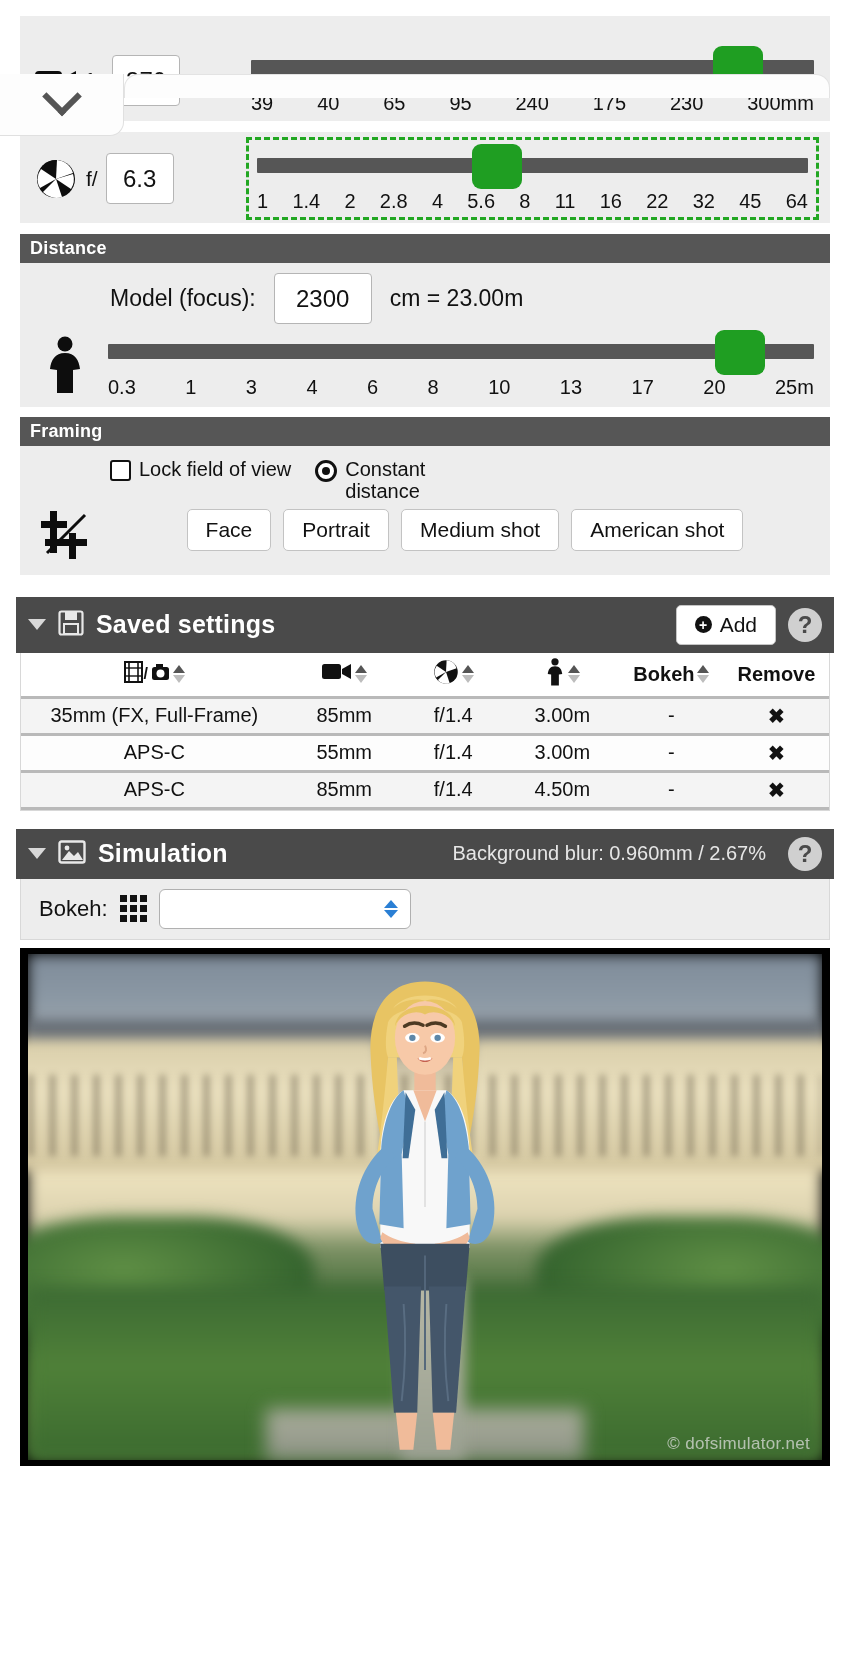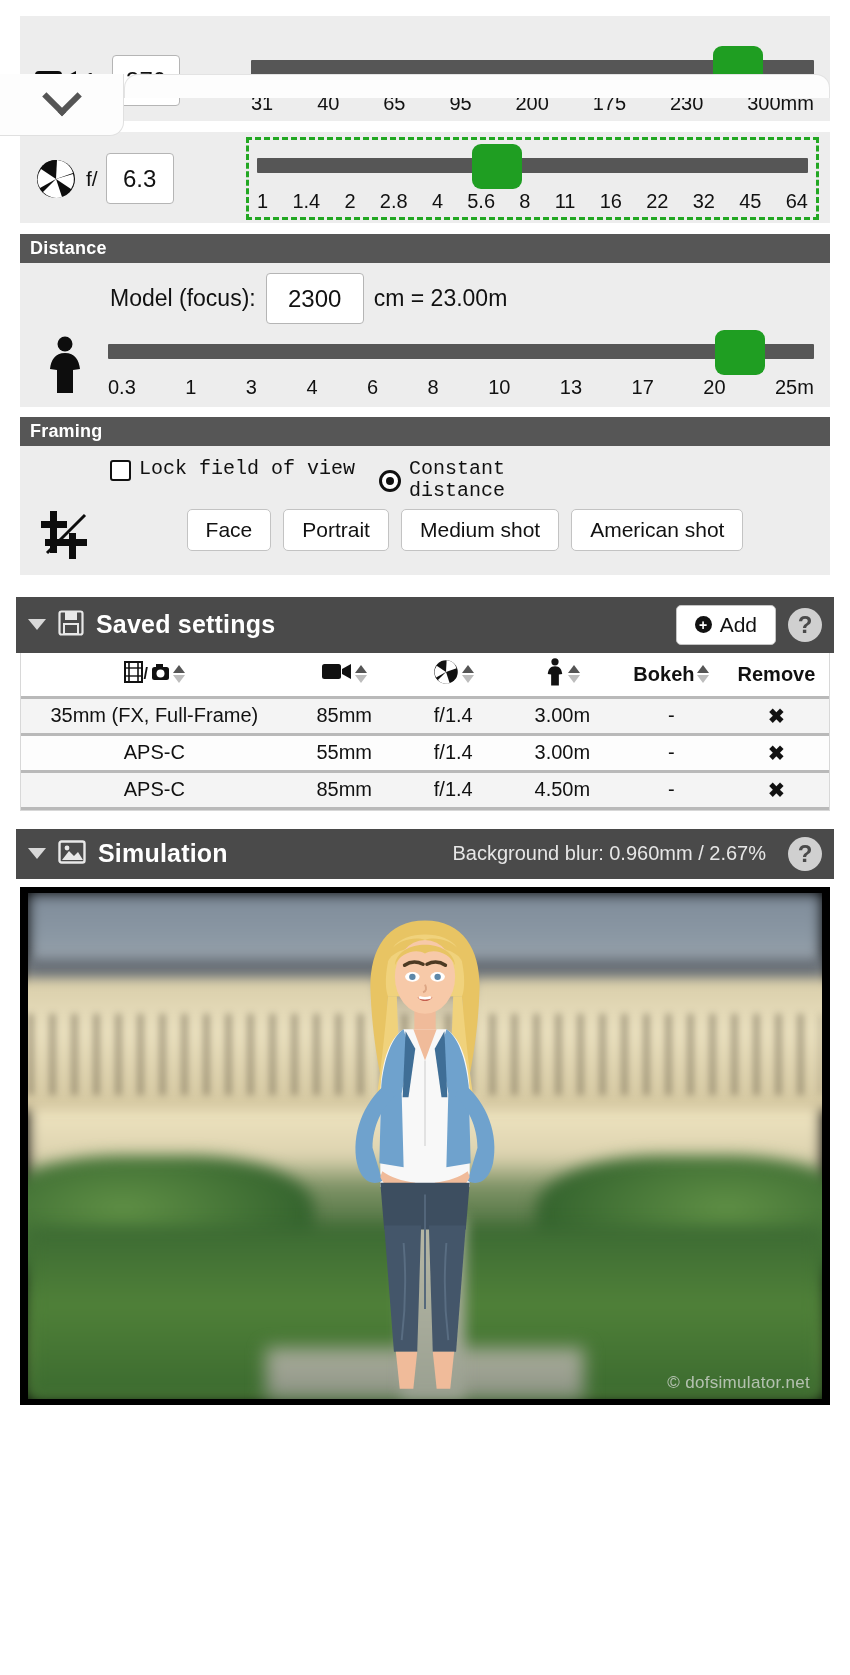--- a/index.html
+++ b/index.html
@@ -78,28 +78,28 @@
   .ticks {
     display: flex; justify-content: space-between;
     font-size: 20px; color: #111; padding-top: 2px;
   }
   .ticks span { white-space: nowrap; }
 
   .focus-outline { outline: 3px dashed #22a722; outline-offset: 0px; }
 
   
   .dist-body { margin:0 20px; background:#ededed; padding: 10px 14px 8px 14px; }
-  .dist-focus-line { display:flex; align-items:center; gap:10px; padding-left: 76px; }
+  .dist-focus-line { display:flex; align-items:center; gap:18px; padding-left: 76px; }
   .dist-focus-line .lbl { font-size: 23px; color:#111; }
   .dist-slider { display:flex; align-items:center; gap:10px; margin-top: 6px; }
 
   
   .framing-body { margin:0 20px; background:#ededed; padding: 8px 0 14px 0; }
   .framing-opts { display:flex; align-items:flex-start; padding: 4px 12px 2px 90px; gap: 18px; }
-  .opt { display:flex; align-items:center; gap:8px; font-size:20px; color:#111; line-height:1.12;font-family:Liberation Mono, monospace; }
+  .opt { display:flex; align-items:flex-start; gap:8px; font-size:20px; color:#111; line-height:1.12; }
   .checkbox-sq {
     width: 21px; height: 21px; border: 2.5px solid #111;
     border-radius: 3px; background:#fff; flex:0 0 auto; margin-top:2px;
   }
   .radio-c {
     width: 22px; height: 22px; border: 3px solid #111;
     border-radius: 50%; background:#fff; flex:0 0 auto; margin-top:2px;
     position:relative;
   }
   .radio-c.checked::after {
@@ -291,25 +291,25 @@
       <span class="label-eq">f=</span>
       <input class="num-input" value="370" style="">
       <span class="unit">mm</span>
     </div>
     <div class="slider-col">
       <div class="track-wrap">
         <div class="track"></div>
         <div class="thumb" style="left:82%"></div>
       </div>
       <div class="ticks">
-        <span>31</span>
+        <span>39</span>
         <span>40</span>
         <span>65</span>
         <span>95</span>
-        <span>200</span>
+        <span>240</span>
         <span>175</span>
         <span>230</span>
         <span>300mm</span>
       </div>
     </div>
   </div>
 
   <div class="row-sep"></div>
 
   <div class="slider-row">
@@ -565,20 +565,41 @@
         <circle cx="9" cy="8" r="2.4" fill="#e8e8e8"></circle>
         <path d="M4 20 L11 11 L16 16 L20 12 L25 20 Z" fill="#e8e8e8"></path>
       </svg>
     </span>
     <span class="head-title">Simulation</span>
     <span class="spacer"></span>
     <span class="blur-info">Background blur: 0.960mm / 2.67%</span>
     <span class="help-badge" style="margin-left:10px;">?</span>
   </div>
 
+  <div class="bokeh-row">
+    <span class="bokeh-label">Bokeh:</span>
+    <span class="grid-icon">
+      <i></i>
+        <i></i>
+        <i></i>
+        <i></i>
+        <i></i>
+        <i></i>
+        <i></i>
+        <i></i>
+        <i></i>
+    </span>
+    <div class="bokeh-select">
+      <span style="flex:1 1 auto; font-size:20px; padding-left:10px;"></span>
+      <span class="chev-updown">
+          <span class="cu-up"></span>
+          <span class="cu-dn"></span>
+        </span>
+    </div>
+  </div>
 
   <div class="sim-wrap">
     <div class="sim-frame">
       <div class="sim-inner">
         <div class="bg-sky"></div>
         <div class="roofline"></div>
         <div class="bld bld-left"></div>
         <div class="bld bld-right"></div>
         <div class="window-grid"></div>
         <div class="hedge-l"></div>

